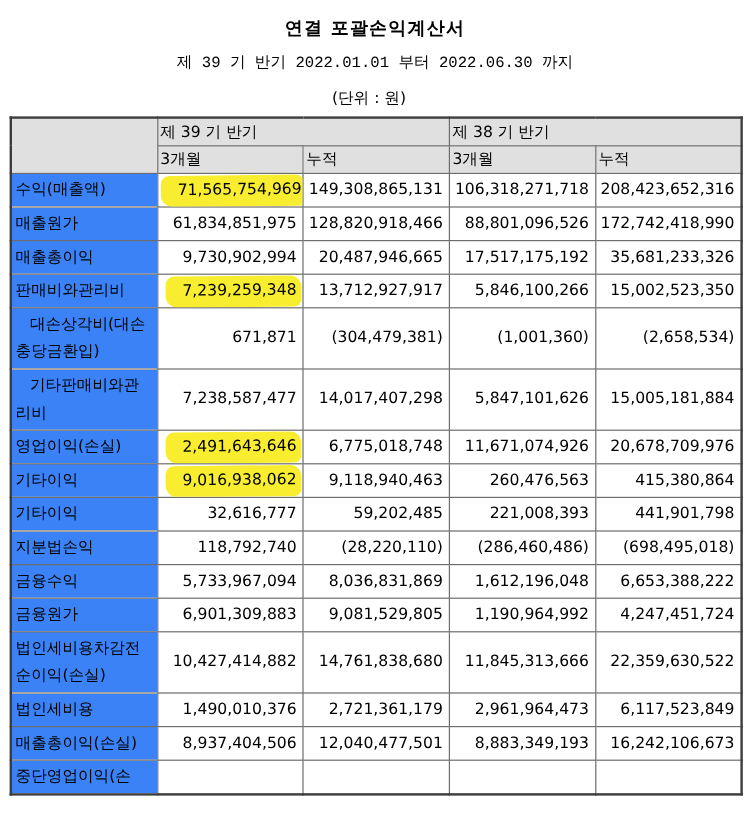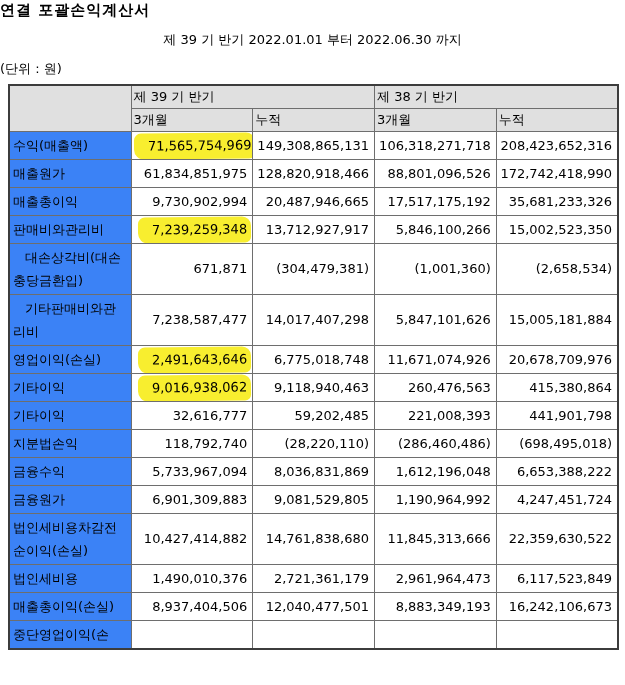--- a/index.html
+++ b/index.html
@@ -8,29 +8,29 @@
     --border-in:#6e6e6e;
     --border-out:#3c3c3c;
   }
   *{box-sizing:border-box;}
   html,body{margin:0;padding:0;}
   body{
     width:625px;height:685px;overflow:hidden;background:#fff;color:#000;
     font-family:"DejaVu Sans","Liberation Sans",sans-serif;
   }
   .doc-title{
-    text-align:left;font-weight:bold;font-size:15px;
-    margin-top:1px;letter-spacing:1px;
+    text-align:center;font-weight:bold;font-size:15px;
+    margin-top:14px;letter-spacing:1px;
   }
   .period-line{
-    text-align:center;font-size:13px;line-height:22px;margin-top:9px;
+    text-align:center;font-size:13px;line-height:22px;margin-top:9px;font-family:Liberation Mono, monospace;
   }
   .period-line + .period-line{margin-top:7px;}
   .unit-note{
-    text-align:left;font-size:13px;margin:9px 10px 6px 0;
+    text-align:center;font-size:13px;margin:9px 10px 6px 0;
   }
   table.fin{
     border-collapse:collapse;table-layout:fixed;
     margin-left:8px;width:609px;
     border:2px solid var(--border-out);
   }
   table.fin th,table.fin td{
     border:1px solid var(--border-in);
     font-size:13px;font-weight:normal;
     overflow:hidden;

